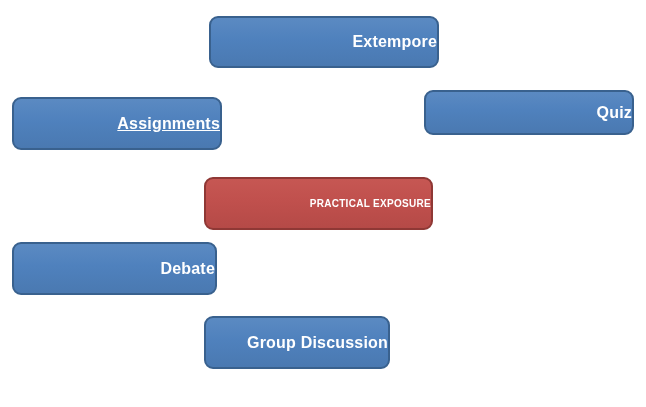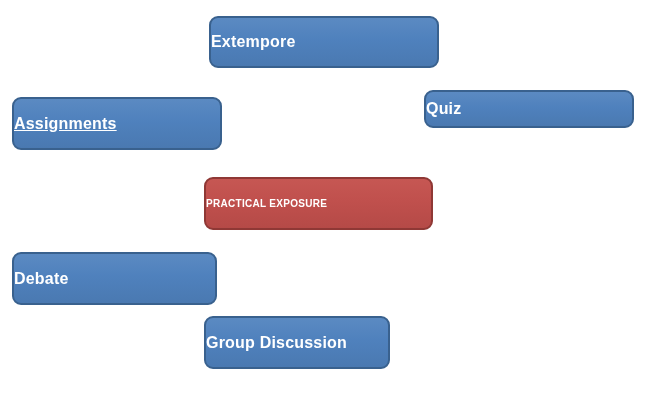--- a/index.html
+++ b/index.html
@@ -14,43 +14,43 @@
     background: #ffffff;
     font-family: "Liberation Sans", sans-serif;
     overflow: hidden;
   }
   .node {
     position: absolute;
     box-sizing: border-box;
     border-radius: 9px;
     display: flex;
     align-items: center;
-    justify-content: flex-start;
+    justify-content: flex-end;
     text-align: center;
     color: #ffffff;
     font-weight: bold;
     font-size: 16px;
     letter-spacing: 0.2px;
   }
   .node.blue {
     background: linear-gradient(to bottom, #5b8ac2 0%, #4f81bd 45%, #4a79b1 100%);
     border: 2px solid #39618e;
   }
   .node.red {
     background: linear-gradient(to bottom, #c65753 0%, #c0504d 45%, #b54a47 100%);
     border: 2px solid #8f3835;
     font-size: 10px;
     letter-spacing: 0.3px;
   }
   
   .pos-extempore        { left: 209px; top: 16px;  width: 230px; height: 52px; }
   .pos-assignments      { left: 12px;  top: 97px;  width: 210px; height: 53px; text-decoration: underline; }
-  .pos-quiz             { left: 424px; top: 90px;  width: 210px; height: 38px; }
+  .pos-quiz             { left: 424px; top: 90px;  width: 210px; height: 45px; }
   .pos-center           { left: 204px; top: 177px; width: 229px; height: 53px; }
-  .pos-debate           { left: 12px;  top: 252px; width: 205px; height: 53px; }
+  .pos-debate           { left: 12px;  top: 242px; width: 205px; height: 53px; }
   .pos-presentation     { left: 426px; top: 257px; width: 208px; height: 53px; }
   .pos-group-discussion { left: 204px; top: 316px; width: 186px; height: 53px; }
 </style>
 </head>
 <body>
 
 <div class="canvas">
 
   <div class="node blue pos-extempore">
     <span>Extempore</span>

